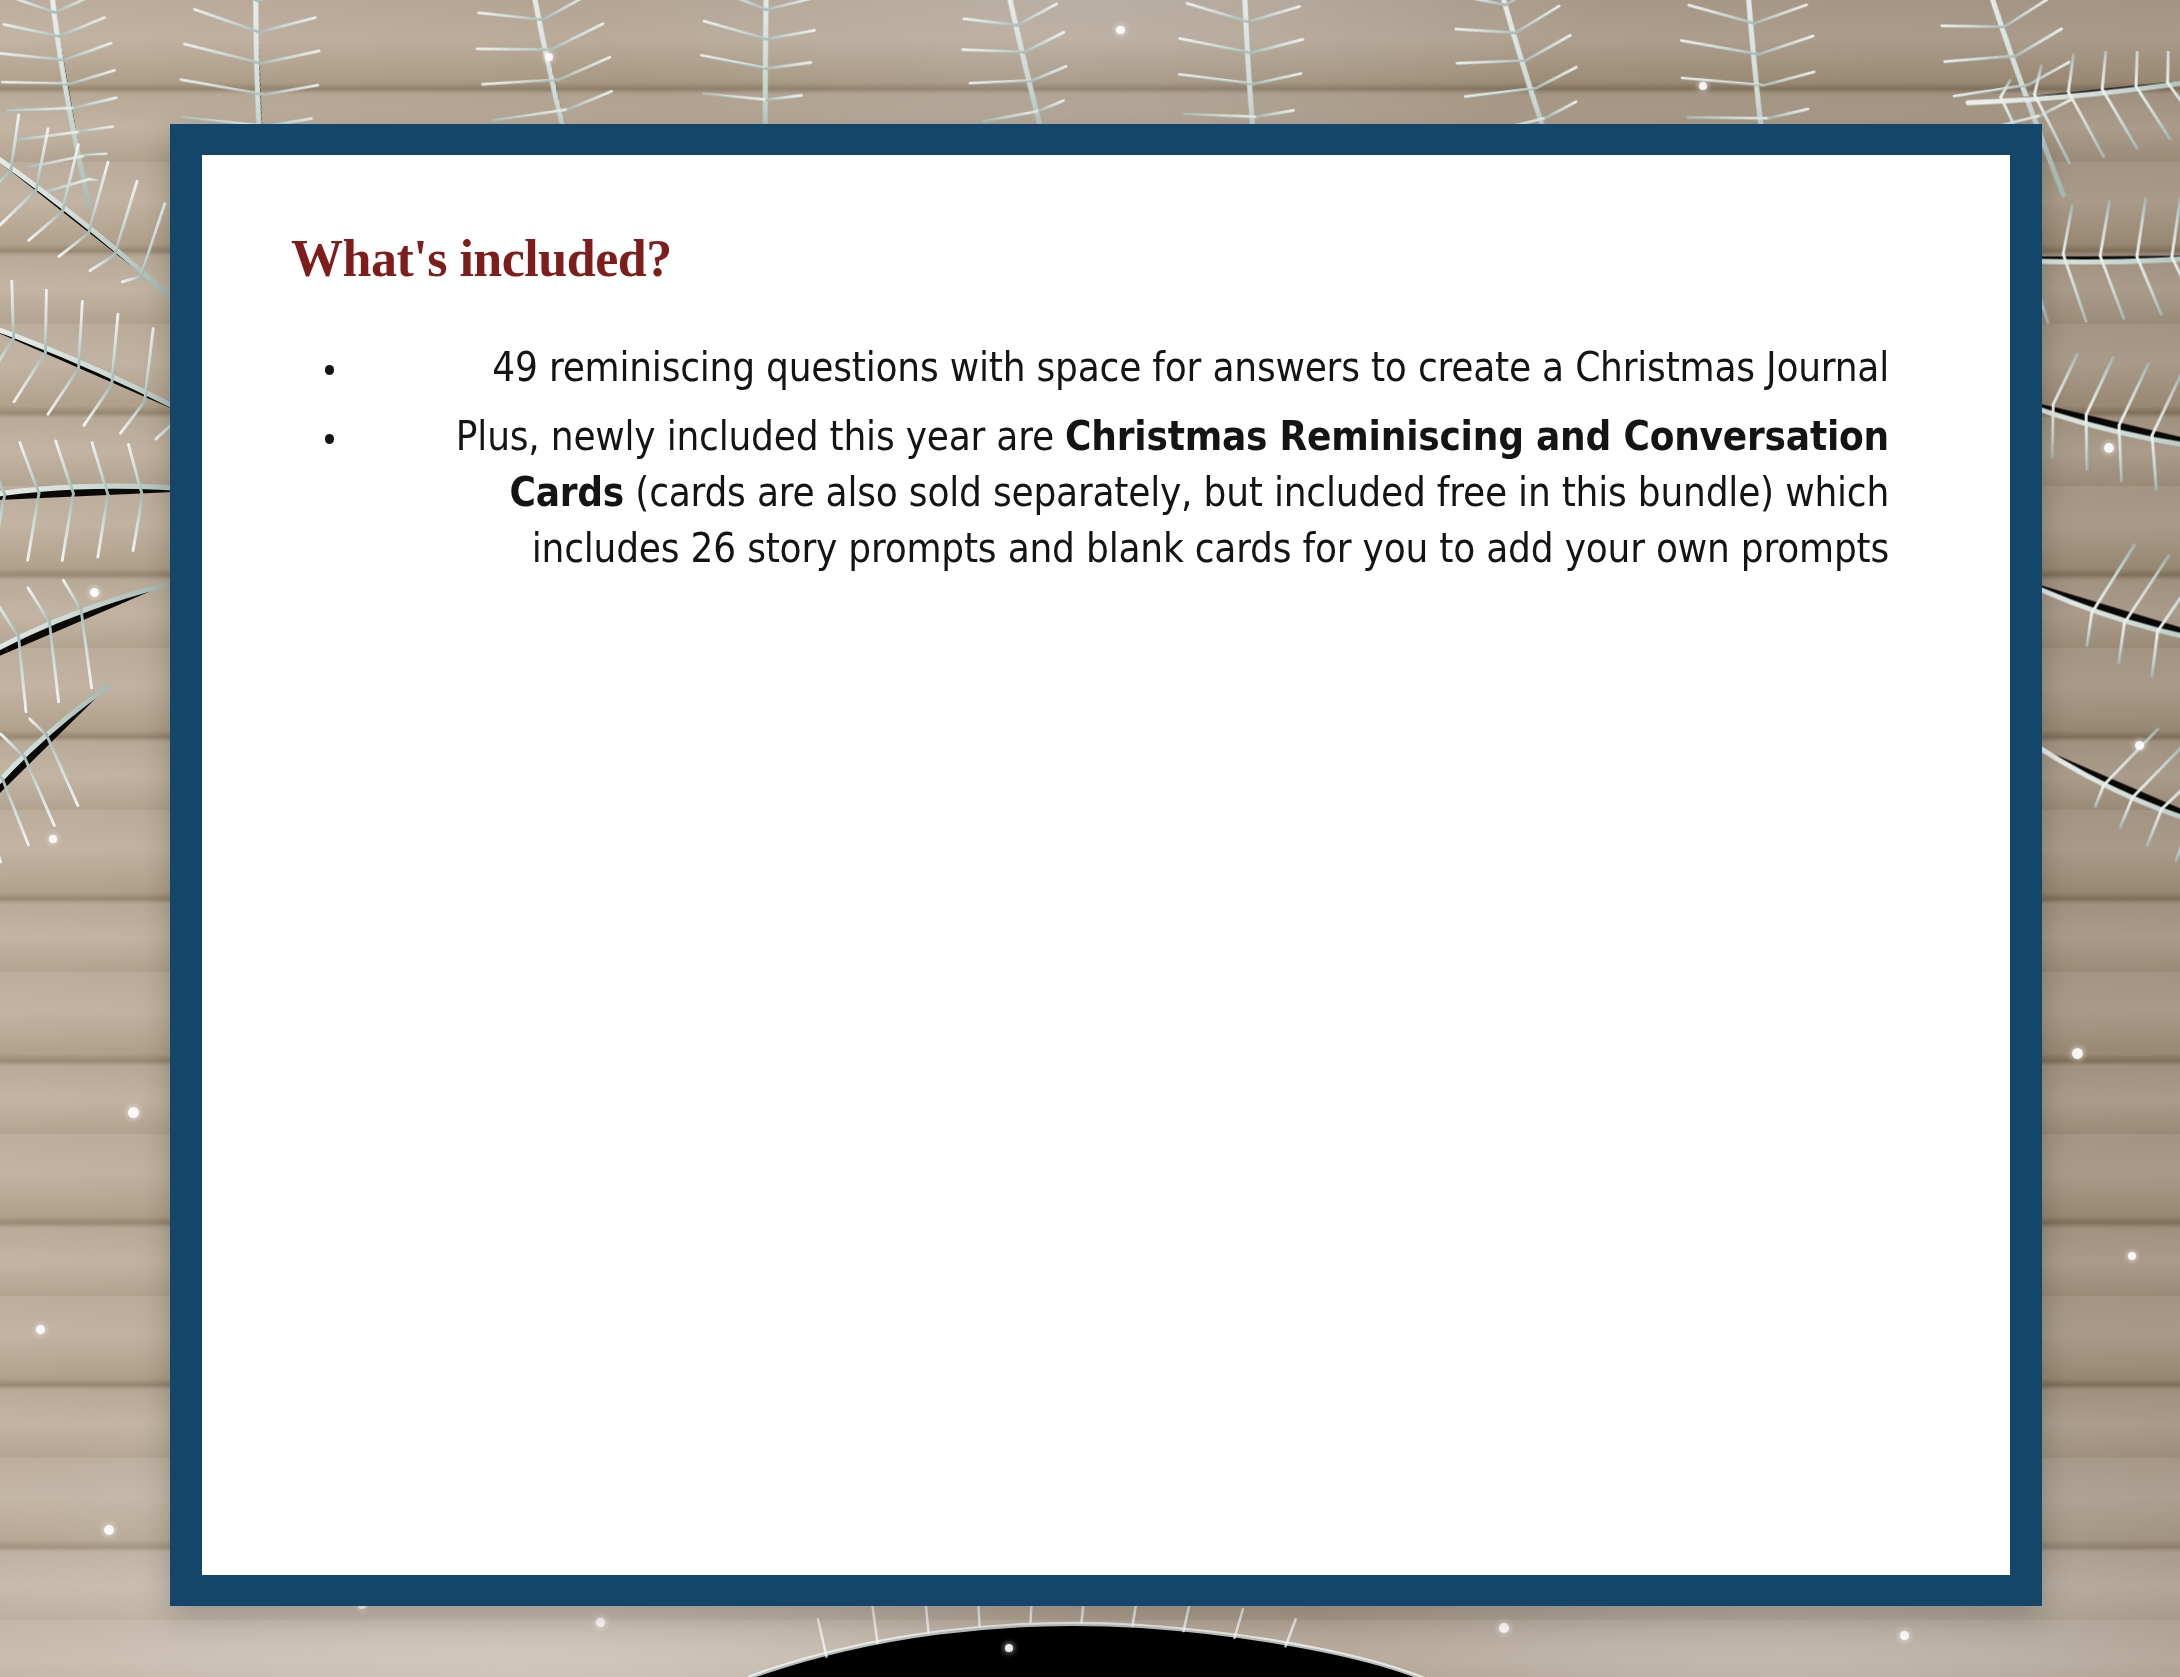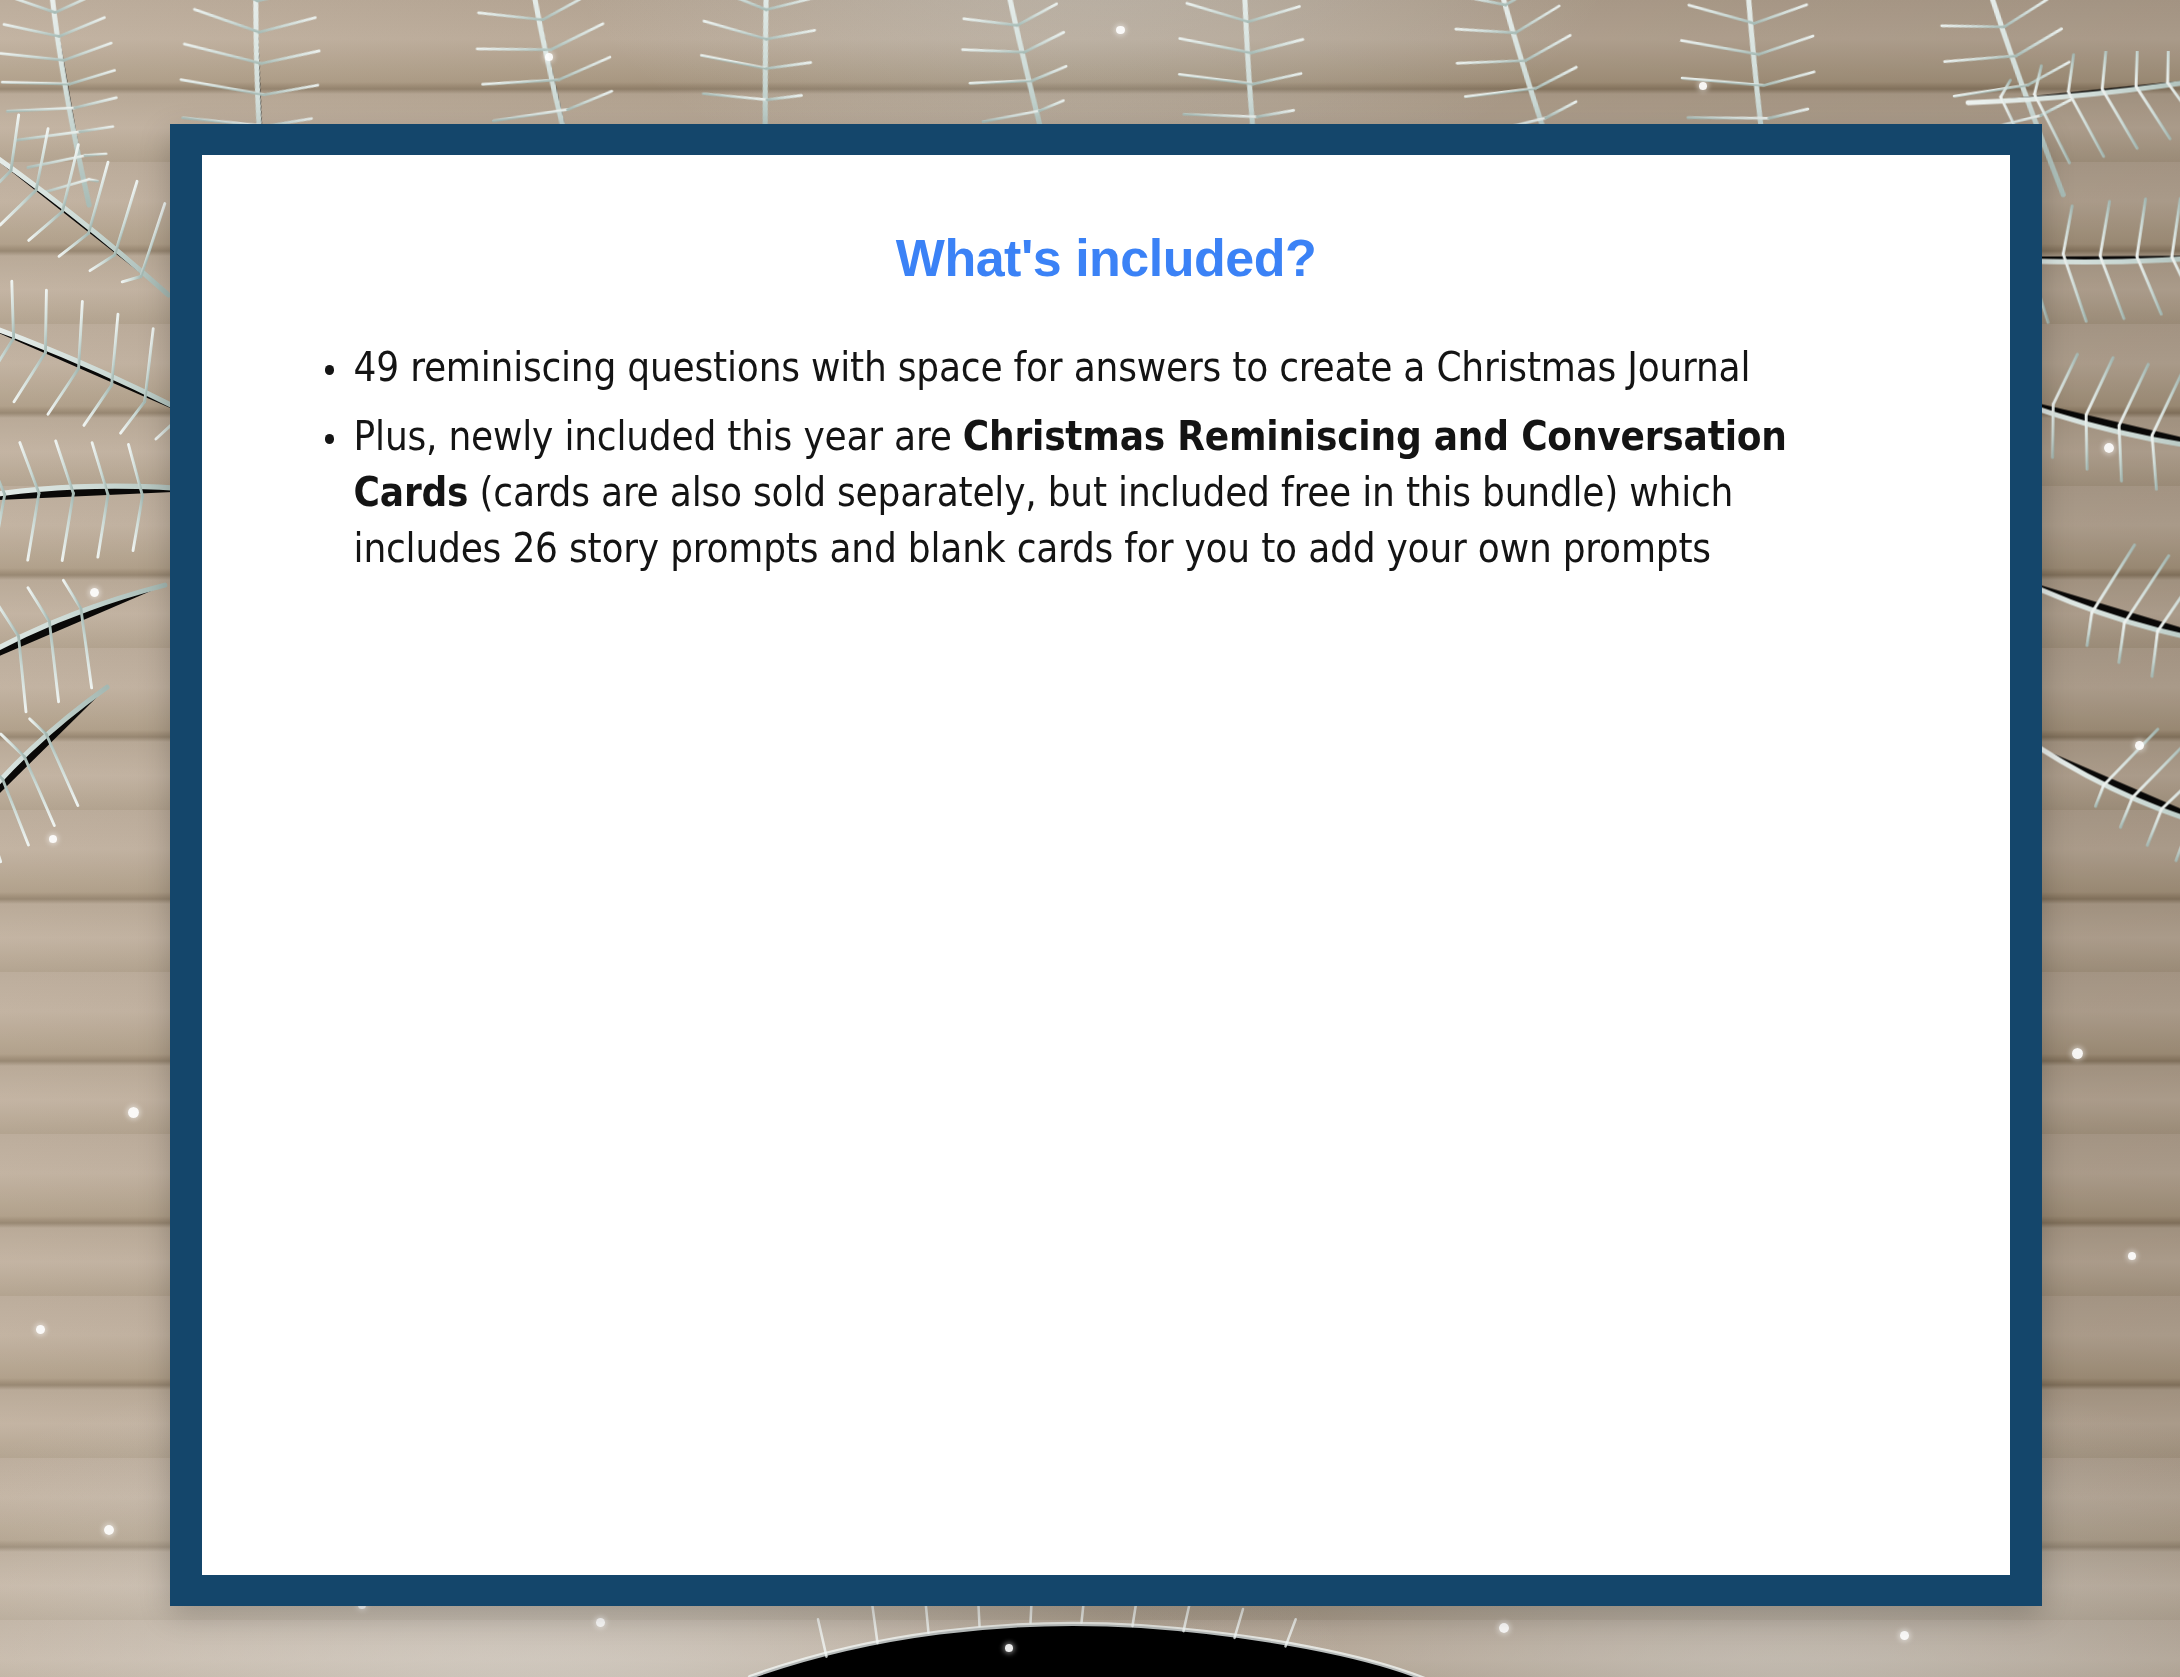--- a/index.html
+++ b/index.html
@@ -87,45 +87,46 @@
     position: absolute;
     left: 32px;
     top: 31px;
     right: 32px;
     bottom: 31px;
     background: #ffffff;
     padding: 75px 89px 0 89px;
   }
 
   .card-title {
-    text-align: center;
-    font-family: Liberation Sans, sans-serif;
+    text-align: left;
+    font-family: Liberation Serif, serif;
     font-weight: 700;
     font-size: 52px;
     letter-spacing: -0.5px;
-    color: #3b82f6;
+    color: #7f1d1d;
     margin-bottom: 53px;
     line-height: 1.1;
   }
 
   .bullet-list {
     list-style: none;
     padding: 0 32px 0 25.6px;
   }
 
   .bullet-item {
     position: relative;
     padding-left: 37px;
     font-family: "DejaVu Sans Condensed", "DejaVu Sans", sans-serif;
     font-size: 40px;
     line-height: 1.39;
     color: #141414;
     margin-bottom: 13.6px;
     letter-spacing: -0.2px;
     font-stretch: condensed;
+    text-align: right;
   }
   .bullet-item::before {
     content: "";
     position: absolute;
     left: 8.5px;
     top: 25px;
     width: 9.4px;
     height: 9.4px;
     border-radius: 50%;
     background: #141414;

